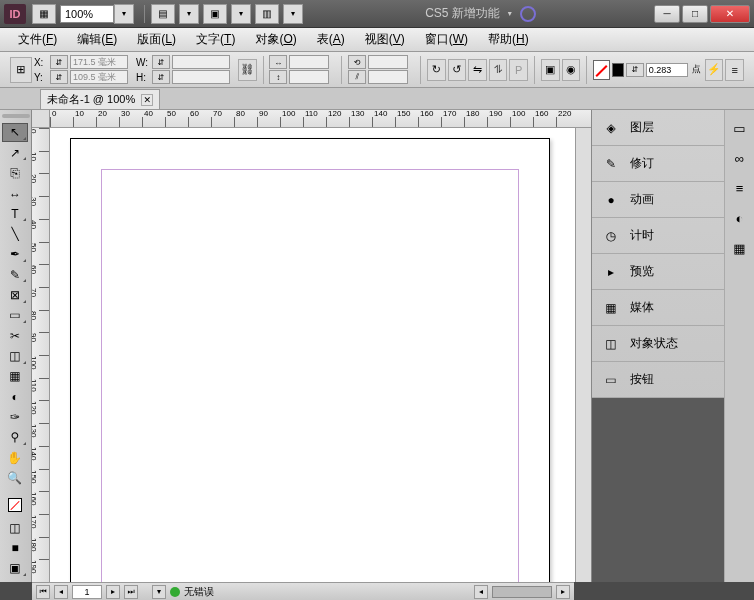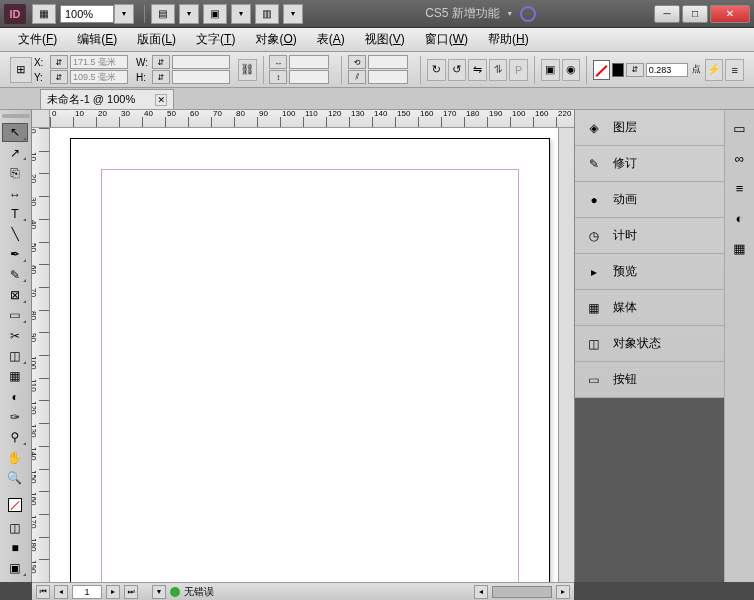--- a/index.html
+++ b/index.html
@@ -30,21 +30,21 @@
 .ctrl-label { font-size: 10px; width: 14px; }
 .ctrl-input { width: 58px; height: 14px; border: 1px solid #999; background: #eee; font-size: 9px; padding: 0 2px; color: #888; }
 .ctrl-icon { width: 18px; height: 14px; border: 1px solid #999; background: #ddd; display: flex; align-items: center; justify-content: center; font-size: 8px; }
 .ctrl-sep { width: 1px; height: 28px; background: #aaa; margin: 0 4px; }
 .ctrl-btn { width: 22px; height: 22px; border: 1px solid #aaa; background: #ddd; display: flex; align-items: center; justify-content: center; font-size: 11px; }
 .ctrl-swatch { width: 20px; height: 20px; border: 1px solid #666; }
 .miter-input { width: 42px; height: 14px; border: 1px solid #999; background: #fff; font-size: 9px; padding: 0 2px; }
 
 
 .tabbar { height: 22px; background: #c8c8c8; border-bottom: 1px solid #999; display: flex; align-items: flex-end; padding: 0 10px 0 40px; }
-.doc-tab { height: 20px; background: #e8e8e8; border: 1px solid #999; border-bottom: none; padding: 2px 6px; display: flex; align-items: center; gap: 20px; font-size: 11px; }
+.doc-tab { height: 20px; background: #e8e8e8; border: 1px solid #999; border-bottom: none; padding: 2px 6px; display: flex; align-items: center; gap: 6px; font-size: 11px; }
 .tab-close { width: 12px; height: 12px; border: 1px solid #aaa; font-size: 9px; display: flex; align-items: center; justify-content: center; }
 
 
 .main { display: flex; height: 472px; }
 
 
 .toolbox { width: 32px; background: linear-gradient(90deg,#d4d4d4,#c4c4c4); border-right: 1px solid #888; display: flex; flex-direction: column; padding: 4px 2px; gap: 1px; }
 .toolbox .dbl { width: 28px; height: 4px; background: #aaa; margin-bottom: 4px; border-radius: 2px; }
 .tool { width: 26px; height: 21px; border: 1px solid transparent; display: flex; align-items: center; justify-content: center; font-size: 12px; position: relative; }
 .tool.sel { background: #888; border-color: #555; }
@@ -296,21 +296,21 @@
         </div>
         <div class="tick" style="width: 23px;">
           <span>190</span>
         </div>
         <div class="tick" style="width: 23px;">
           <span>100</span>
         </div>
         <div class="tick" style="width: 23px;">
           <span>160</span>
         </div>
-        <div class="tick" style="width: 17px;">
+        <div class="tick" style="width: 35px;">
           <span>220</span>
         </div>
       </div>
     <div class="canvas-inner">
       <div class="ruler-v" id="ruler-v">
           <div class="tick" style="height: 23px;">
             <span>0</span>
           </div>
           <div class="tick" style="height: 23px;">
             <span>10</span>

